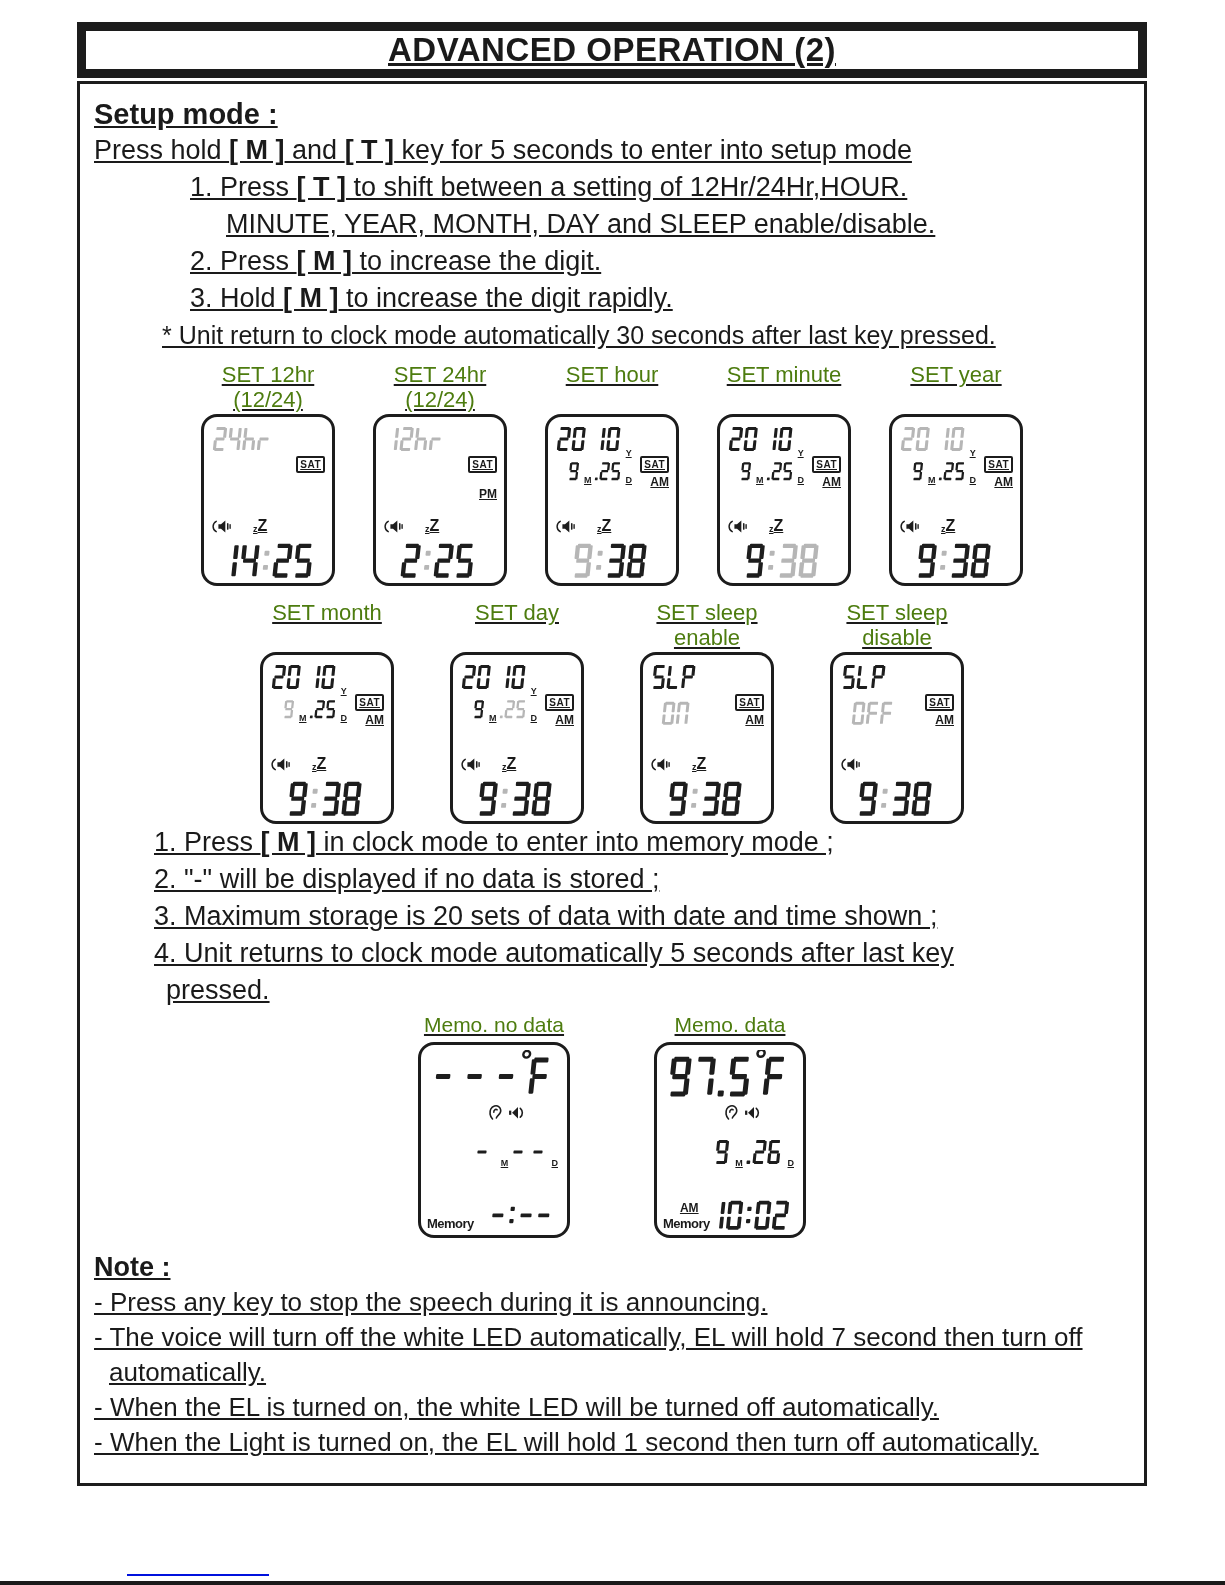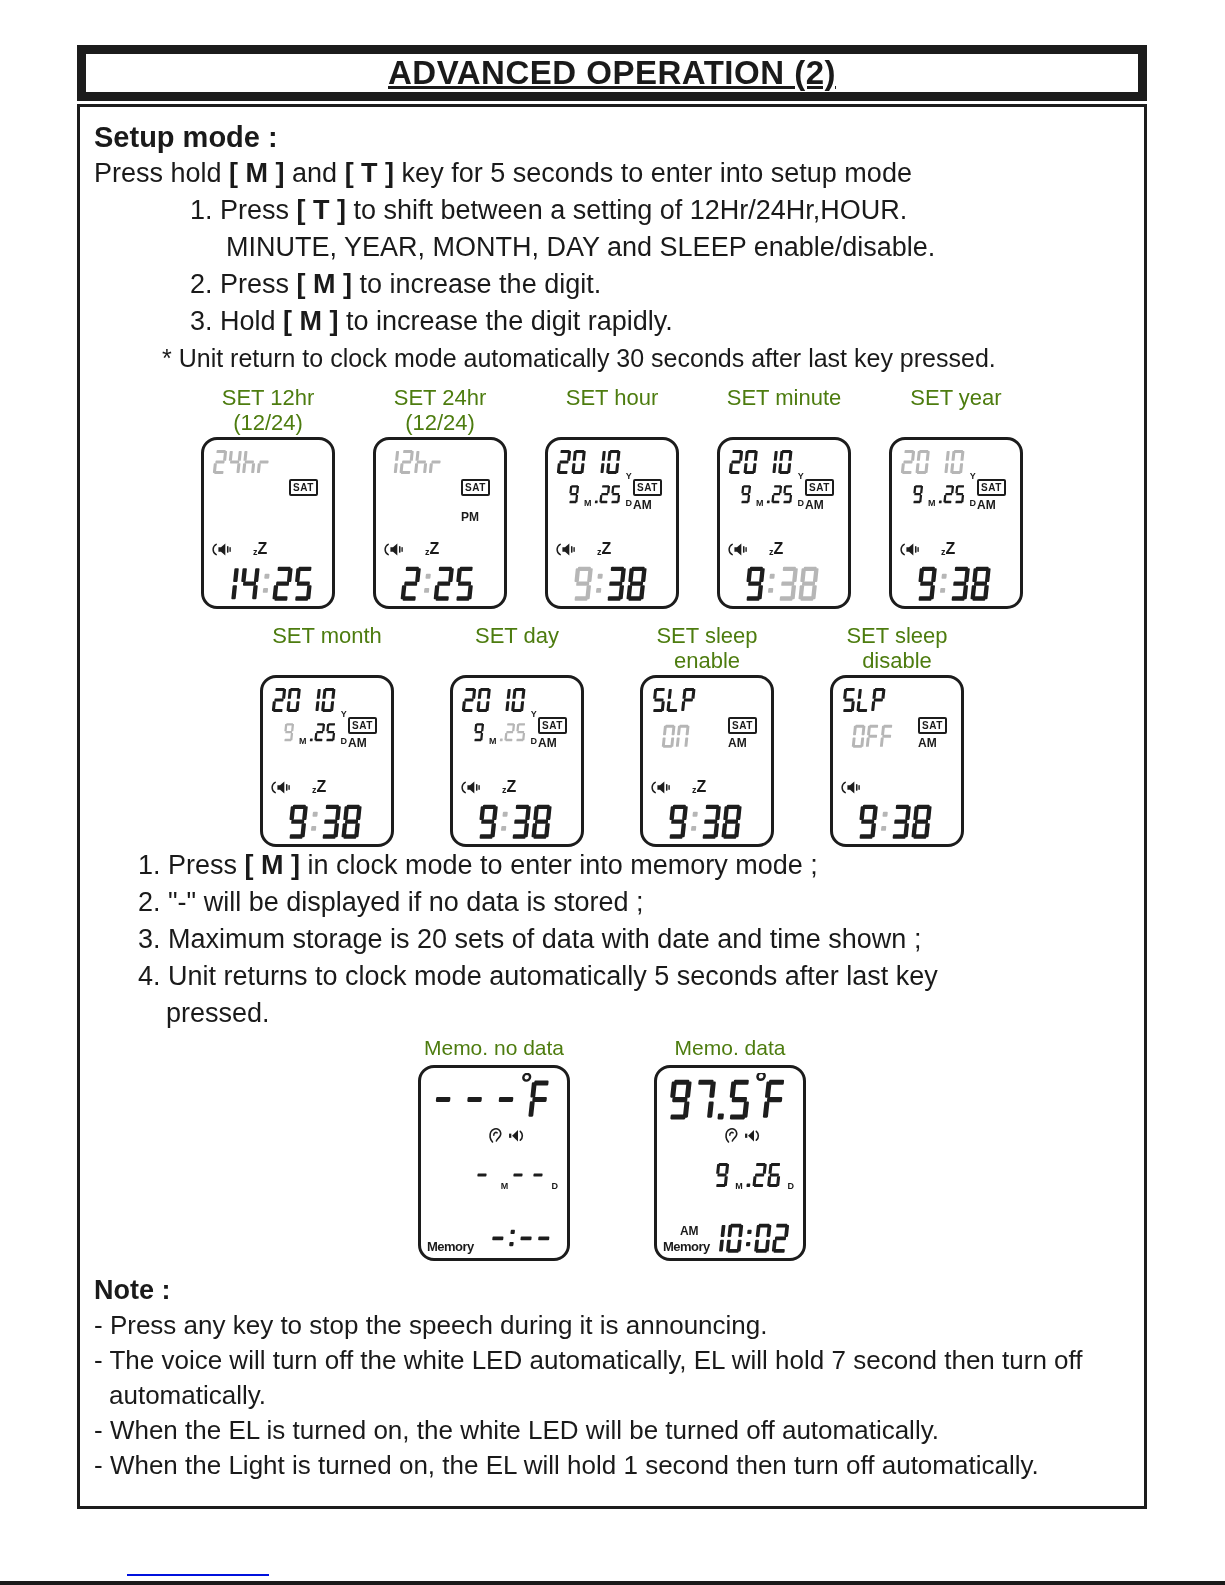--- a/index.html
+++ b/index.html
@@ -1,35 +1,35 @@
 <!DOCTYPE html>
 <html><head>
 <meta charset="utf-8">
 <style>
   html,body{margin:0;padding:0;}
   body{
     width:1225px;height:1585px;position:relative;background:#ffffff;
     font-family:"Liberation Sans", sans-serif;color:#1a1a1a;overflow:hidden;
   }
-  .frame{position:absolute;left:77px;top:45px;width:1070px;}
+  .frame{position:absolute;left:77px;top:22px;width:1070px;}
   .title-bar{
     border:9px solid #1c1c1c;background:#fff;height:56px;box-sizing:border-box;
     display:flex;align-items:center;justify-content:center;
   }
   .title-text{font-size:33px;font-weight:700;text-decoration:underline;letter-spacing:.5px;white-space:nowrap;}
   .content{
     border:3px solid #1c1c1c;margin-top:3px;box-sizing:border-box;
-    padding:8px 14px 10px 14px;height:1405px;background:#fff;
+    padding:8px 14px 10px 14px;height:1405px;background:#fff;text-decoration:underline;
   }
   .h-bold{font-size:29px;font-weight:700;line-height:36px;margin-top:4px;}
   .body-line{font-size:27px;line-height:37px;white-space:nowrap;}
   .body-line b{font-weight:700;}
   .step{margin-left:96px;}
   .cont{margin-left:132px;}
-  .mstep{margin-left:44px;}
+  .mstep{margin-left:60px;}
   .cont2{margin-left:72px;}
   .footnote{margin-left:68px;font-size:25px;line-height:33px;margin-top:2px;}
   .bullet{font-size:26px;line-height:35px;white-space:nowrap;}
   .bullet-cont{font-size:26px;line-height:35px;padding-left:15px;}
   .note-heading{font-size:27px;font-weight:700;line-height:35px;margin-top:12px;}
   .memory-heading{font-size:29px;font-weight:700;line-height:38px;margin-top:18px;}
 
   .panel-row{display:flex;justify-content:center;align-items:flex-start;}
   .row1{margin-top:10px;column-gap:38px;}
   .row2{margin-top:14px;column-gap:56px;}
@@ -47,21 +47,21 @@
   .y-mark{align-self:flex-end;transform:translateY(2px);}
   .p-mid{flex:1;display:flex;min-height:0;}
   .p-mid-left{flex:1;display:flex;flex-direction:column;min-width:0;}
   .p-date{display:flex;align-items:flex-end;margin-left:12px;margin-top:2px;}
   .d-mark{transform:translateY(4px);margin:0 1px;}
   .p-slp{display:flex;margin-left:10px;margin-top:4px;}
   .p-icons{display:flex;align-items:center;margin-top:auto;margin-bottom:3px;}
   .zz{margin-left:22px;display:flex;align-items:flex-start;}
   .zz-s{font-size:9px;font-weight:700;transform:translateY(5px);}
   .zz-b{font-size:16px;font-weight:700;line-height:14px;}
-  .p-right{width:36px;display:flex;flex-direction:column;align-items:flex-start;flex:none;}
+  .p-right{width:36px;display:flex;flex-direction:column;align-items:flex-end;flex:none;}
   .sat{border:2px solid #1c1c1c;border-radius:2px;font-size:10px;font-weight:700;padding:0 2px;line-height:13px;letter-spacing:.5px;}
   .ampm{font-size:12px;font-weight:700;margin-top:2px;}
   .ampm.pm{margin-top:14px;}
   .p-time{display:flex;justify-content:center;align-items:flex-end;margin-top:2px;}
 
   .mpanel{
     width:152px;height:196px;border:3px solid #1c1c1c;border-radius:16px;background:#fff;
     box-sizing:border-box;padding:5px 8px 5px 8px;display:flex;flex-direction:column;position:relative;
   }
   .m-temp{display:flex;justify-content:flex-end;align-items:flex-end;}

